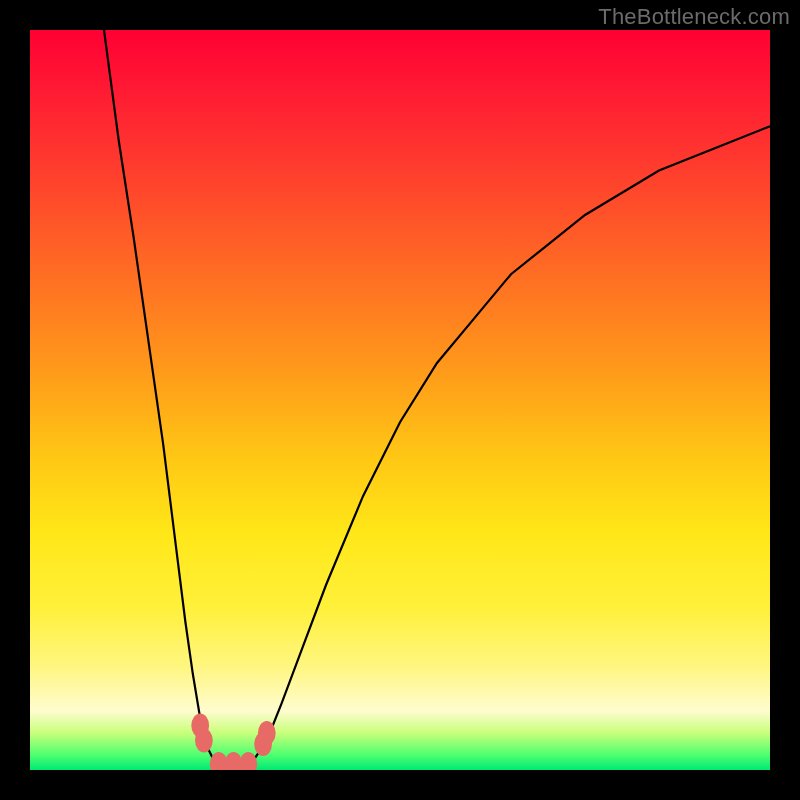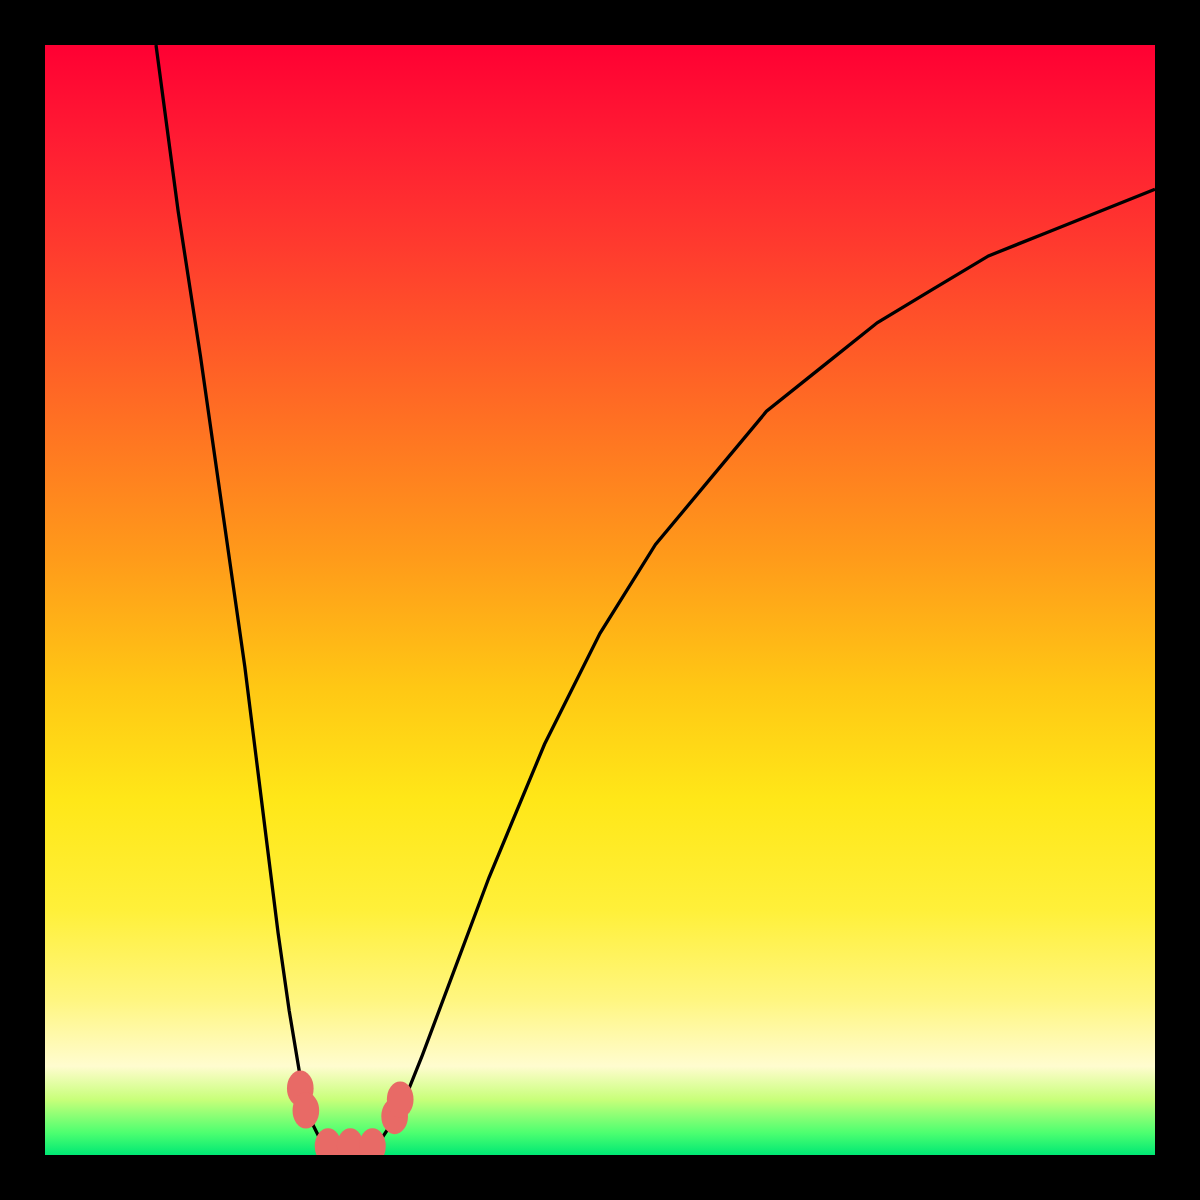--- a/index.html
+++ b/index.html
@@ -88,13 +88,14 @@
           <ellipse cx="23.50" cy="96.00" rx="1.2" ry="1.62" class="marker"></ellipse>
           <ellipse cx="25.50" cy="99.20" rx="1.2" ry="1.62" class="marker"></ellipse>
           <ellipse cx="27.50" cy="99.20" rx="1.2" ry="1.62" class="marker"></ellipse>
           <ellipse cx="29.50" cy="99.20" rx="1.2" ry="1.62" class="marker"></ellipse>
           <ellipse cx="31.50" cy="96.50" rx="1.2" ry="1.62" class="marker"></ellipse>
           <ellipse cx="32.00" cy="95.00" rx="1.2" ry="1.62" class="marker"></ellipse>
         </g>
     </svg>
   </div>
 
+  <div class="watermark">TheBottleneck.com</div>
 </div>
 
 </body></html>

